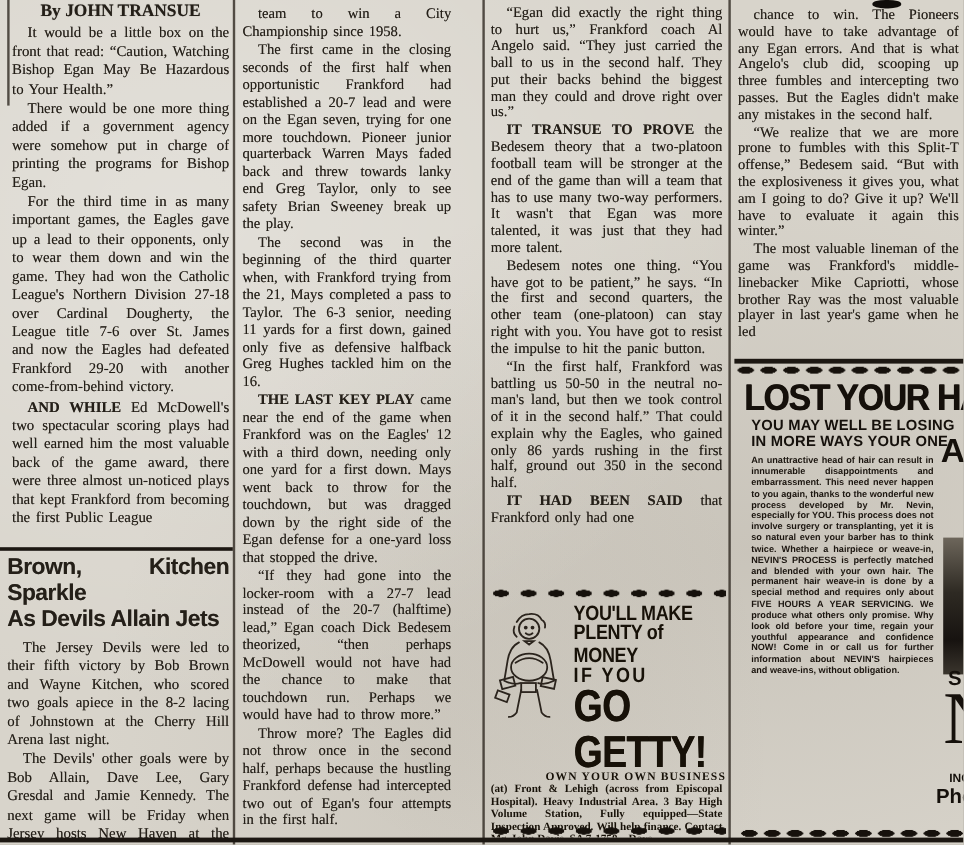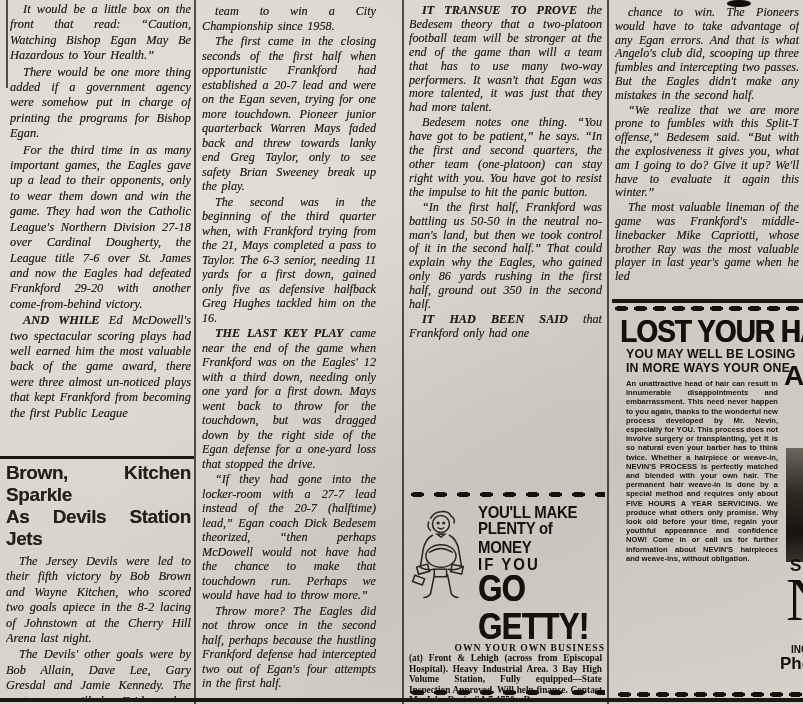--- a/index.html
+++ b/index.html
@@ -8,21 +8,21 @@
     background:
       radial-gradient(ellipse at 18% 25%, rgba(255,255,255,.28), transparent 55%),
       radial-gradient(ellipse at 78% 65%, rgba(110,100,85,.14), transparent 50%),
       radial-gradient(ellipse at 45% 90%, rgba(120,110,95,.10), transparent 45%),
       #d8d4cb;
     font-family:"Liberation Serif", serif;
     color:#241f18;
   }
   .col{position:absolute; overflow:hidden; text-align:justify; hyphens:auto;}
   .col p{margin:0 0 1px 0; text-indent:13px; word-spacing:1.5px;
-         text-shadow:0 0 .5px rgba(20,15,10,.55);font-style:italic;}
+         text-shadow:0 0 .5px rgba(20,15,10,.55);}
   .c1{font-size:12.4px; line-height:15.4px;}
   .c2{font-size:12.2px; line-height:14.5px;}
   .c3{font-size:12.2px; line-height:13.9px;}
   .c4{font-size:12.1px; line-height:13.8px;}
   .lead-cap{font-weight:700;}
   .byline{font-weight:700; font-size:14.5px; text-align:center; margin:0 0 3px 0;
           text-shadow:0 0 .6px rgba(20,15,10,.6);}
   .devils-head{font-family:"Liberation Sans", sans-serif; font-weight:700;
           font-size:19px; line-height:22px; margin:0 0 4px 0; letter-spacing:-.4px;
           text-shadow:0 0 .5px rgba(20,15,10,.5);}
@@ -75,46 +75,48 @@
 
 <div class="page">
 
   <div class="v-rule" style="left:6px; top:0; height:88px;"></div>
   <div class="v-rule" style="left:194px; top:0; height:704px;"></div>
   <div class="v-rule" style="left:402px; top:0; height:704px;"></div>
   <div class="v-rule" style="left:607px; top:0; height:704px;"></div>
   <div class="ink-mark"></div>
 
   <div class="col c1" style="left:10px; top:2px; width:181px; height:452px;">
+    <h3 class="byline">By JOHN TRANSUE</h3>
     <p><b class="lead-cap"></b><span>It would be a little box on the front that read: “Caution, Watching Bishop Egan May Be Hazardous to Your Health.”</span></p>
     <p><b class="lead-cap"></b><span>There would be one more thing added if a government agency were somehow put in charge of printing the programs for Bishop Egan.</span></p>
     <p><b class="lead-cap"></b><span>For the third time in as many important games, the Eagles gave up a lead to their opponents, only to wear them down and win the game. They had won the Catholic League's Northern Division 27-18 over Cardinal Dougherty, the League title 7-6 over St. James and now the Eagles had defeated Frankford 29-20 with another come-from-behind victory.</span></p>
     <p><b class="lead-cap">AND WHILE</b><span> Ed McDowell's two spectacular scoring plays had well earned him the most valuable back of the game award, there were three almost un-noticed plays that kept Frankford from becoming the first Public League</span></p>
   </div>
 
   <div class="h-rule" style="left:0; top:456px; width:194px; height:3px;"></div>
   <div class="col c1" style="left:6px; top:462px; width:185px; height:240px;">
     <div class="devils-head">
       <div>Brown, Kitchen Sparkle</div>
-      <div>As Devils Station Jets</div>
+      <div>As Devils Allain Jets</div>
     </div>
     <p><b class="lead-cap"></b><span>The Jersey Devils were led to their fifth victory by Bob Brown and Wayne Kitchen, who scored two goals apiece in the 8-2 lacing of Johnstown at the Cherry Hill Arena last night.</span></p>
     <p><b class="lead-cap"></b><span>The Devils' other goals were by Bob Allain, Dave Lee, Gary Gresdal and Jamie Kennedy. The next game will be Friday when Jersey hosts New Haven at the Cherry Hill Arena.</span></p>
   </div>
 
   <div class="col c2" style="left:202px; top:4px; width:174px; height:696px;">
     <p><b class="lead-cap"></b><span>team to win a City Championship since 1958.</span></p>
     <p><b class="lead-cap"></b><span>The first came in the closing seconds of the first half when opportunistic Frankford had established a 20-7 lead and were on the Egan seven, trying for one more touchdown. Pioneer junior quarterback Warren Mays faded back and threw towards lanky end Greg Taylor, only to see safety Brian Sweeney break up the play.</span></p>
     <p><b class="lead-cap"></b><span>The second was in the beginning of the third quarter when, with Frankford trying from the 21, Mays completed a pass to Taylor. The 6-3 senior, needing 11 yards for a first down, gained only five as defensive halfback Greg Hughes tackled him on the 16.</span></p>
     <p><b class="lead-cap">THE LAST KEY PLAY</b><span> came near the end of the game when Frankford was on the Eagles' 12 with a third down, needing only one yard for a first down. Mays went back to throw for the touchdown, but was dragged down by the right side of the Egan defense for a one-yard loss that stopped the drive.</span></p>
     <p><b class="lead-cap"></b><span>“If they had gone into the locker-room with a 27-7 lead instead of the 20-7 (halftime) lead,” Egan coach Dick Bedesem theorized, “then perhaps McDowell would not have had the chance to make that touchdown run. Perhaps we would have had to throw more.”</span></p>
     <p><b class="lead-cap"></b><span>Throw more? The Eagles did not throw once in the second half, perhaps because the hustling Frankford defense had intercepted two out of Egan's four attempts in the first half.</span></p>
   </div>
 
   <div class="col c3" style="left:409px; top:4px; width:193px; height:484px;">
+    <p><b class="lead-cap"></b><span>“Egan did exactly the right thing to hurt us,” Frankford coach Al Angelo said. “They just carried the ball to us in the second half. They put their backs behind the biggest man they could and drove right over us.”</span></p>
     <p><b class="lead-cap">IT TRANSUE TO PROVE</b><span> the Bedesem theory that a two-platoon football team will be stronger at the end of the game than will a team that has to use many two-way performers. It wasn't that Egan was more talented, it was just that they had more talent.</span></p>
     <p><b class="lead-cap"></b><span>Bedesem notes one thing. “You have got to be patient,” he says. “In the first and second quarters, the other team (one-platoon) can stay right with you. You have got to resist the impulse to hit the panic button.</span></p>
     <p><b class="lead-cap"></b><span>“In the first half, Frankford was battling us 50-50 in the neutral no-man's land, but then we took control of it in the second half.” That could explain why the Eagles, who gained only 86 yards rushing in the first half, ground out 350 in the second half.</span></p>
     <p><b class="lead-cap">IT HAD BEEN SAID</b><span> that Frankford only had one</span></p>
   </div>
 
   <div class="getty">
     <div class="chain"></div>
     <div class="getty-top">
       <div class="getty-illu">

